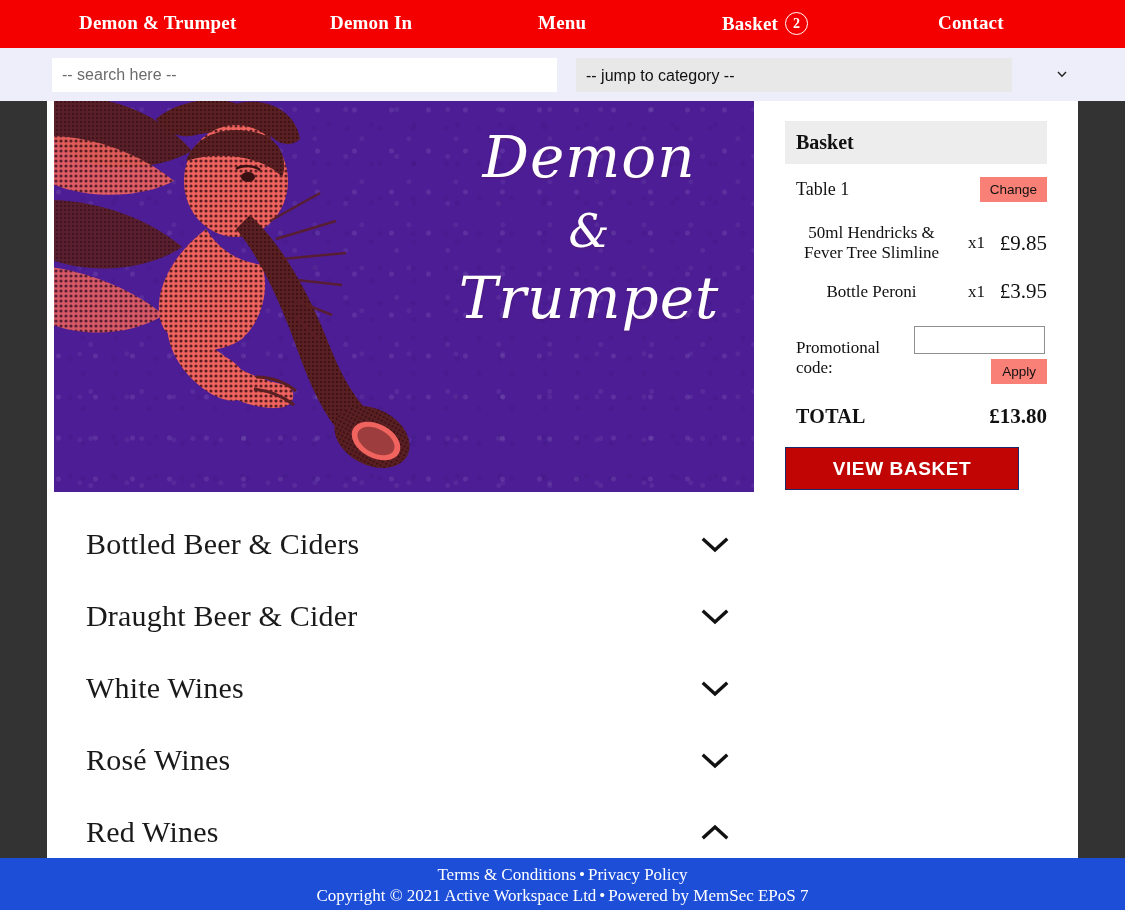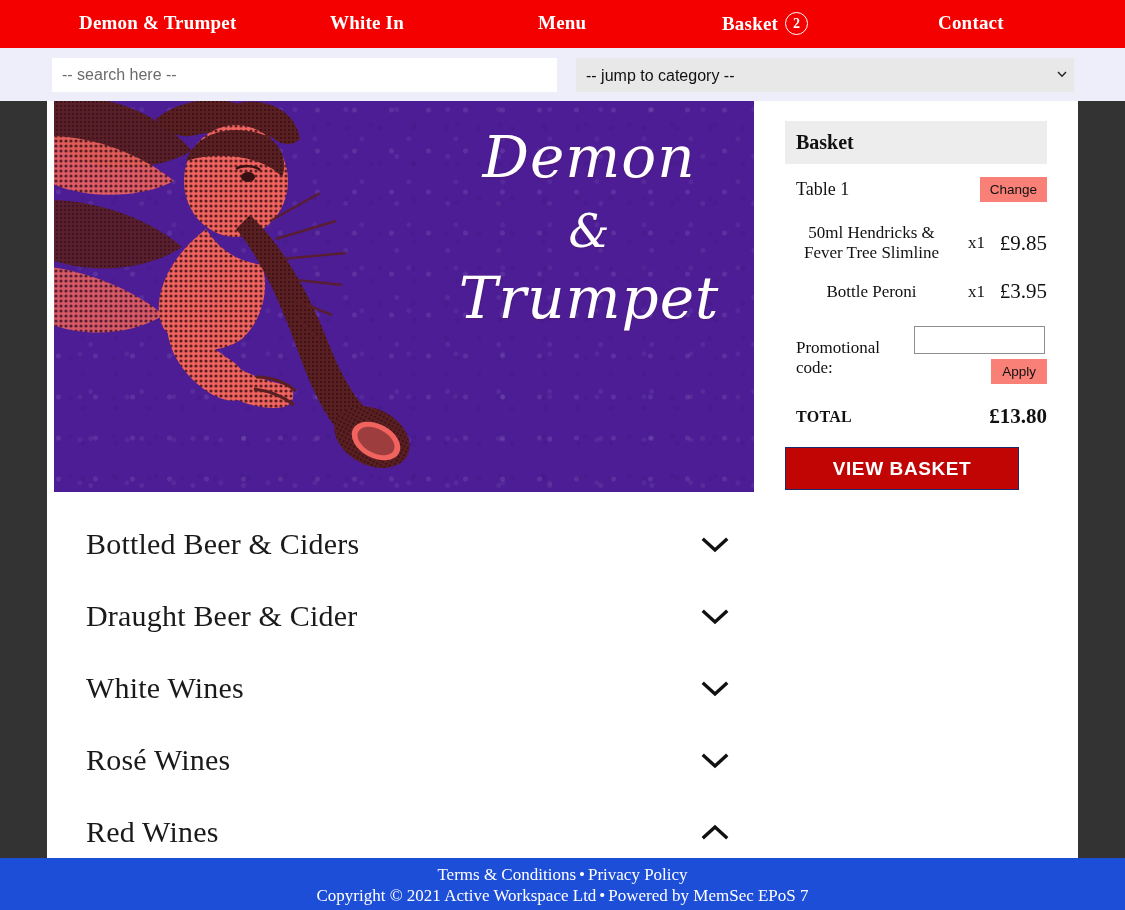--- a/index.html
+++ b/index.html
@@ -60,21 +60,21 @@
     background: #ffffff;
     font-family: "Liberation Sans", sans-serif;
     font-size: 16px;
     color: #555555;
     padding: 0 10px;
     outline: none;
   }
   .search-input::placeholder { color: #6b6b6b; }
   .category-select {
     position: absolute; left: 576px; top: 10px;
-    width: 498px; height: 34px;
+    width: 436px; height: 34px;
     border: none;
     background: #e8e8e8;
     font-family: "Liberation Sans", sans-serif;
     font-size: 16px;
     color: #111111;
     padding: 0 10px;
     outline: none;
     -webkit-appearance: none;
     appearance: none;
   }
@@ -259,21 +259,21 @@
   }
   .total-row {
     display: flex;
     align-items: center;
     justify-content: space-between;
     padding: 14px 0 14px 11px;
   }
   .total-label {
     font-family: "Liberation Serif", serif;
     font-weight: bold;
-    font-size: 16px;
+    font-size: 20px;
     color: #111111;
     letter-spacing: 0.3px;
   }
   .total-value {
     font-family: "Liberation Serif", serif;
     font-weight: bold;
     font-size: 21px;
     color: #111111;
   }
   .view-basket-btn {
@@ -306,21 +306,21 @@
     line-height: 1.22;
   }
   .footer-link { color: #ffffff; text-decoration: none; cursor: pointer; }
   .sep { padding: 0 3px; }
 </style>
 </head>
 <body>
 
 <div class="topnav">
   <div class="nav-item nav-demon">Demon &amp; Trumpet</div>
-  <div class="nav-item nav-signin">White In</div>
+  <div class="nav-item nav-signin">Demon In</div>
   <div class="nav-item nav-menu">Menu</div>
   <div class="nav-item nav-basket">
     <span>Basket</span>
     <span class="basket-badge">2</span>
   </div>
   <div class="nav-item nav-contact">Contact</div>
 </div>
 
 <div class="searchrow">
   <input class="search-input" type="text" placeholder="-- search here --" style="">

